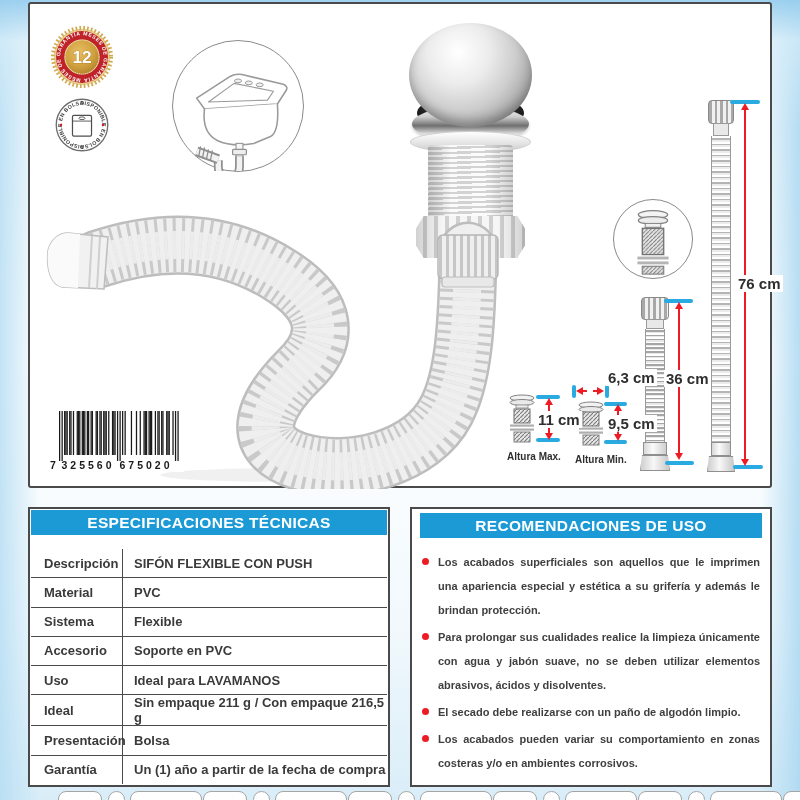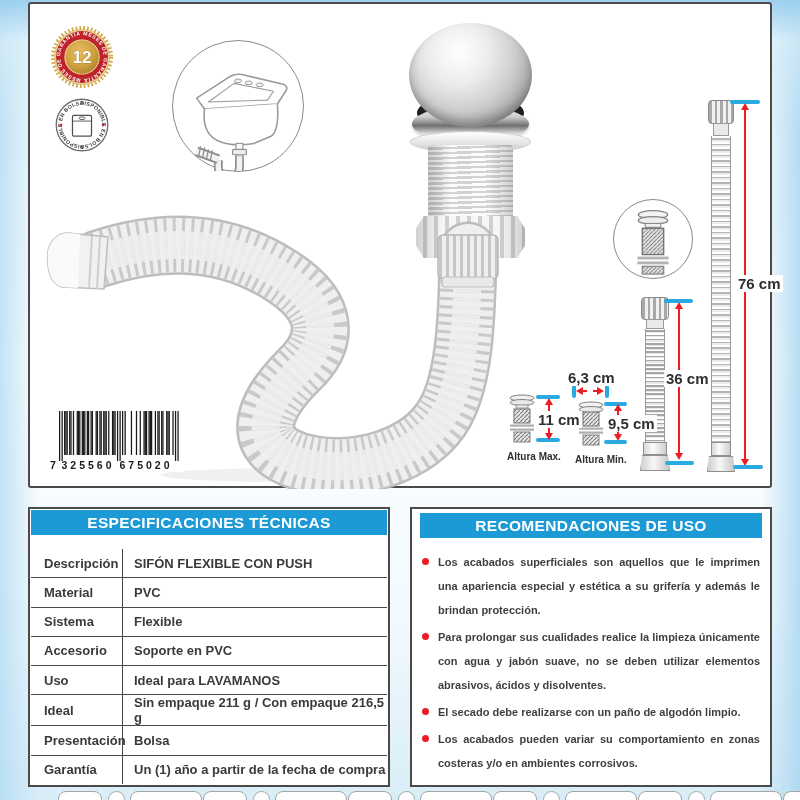--- a/index.html
+++ b/index.html
@@ -261,21 +261,21 @@
       <div class="cyanbar" style="left:506px;top:391px;width:24px"></div>
       <div class="cyanbar" style="left:506px;top:434px;width:24px"></div>
       <div class="redline" style="left:518px;top:396px;height:38px"></div>
       <div class="ah up" style="left:515px;top:394px"></div>
       <div class="ah down" style="left:515px;top:429px"></div>
       <div class="mlabel" style="left:506px;top:407px">11 cm</div>
       <div class="mcaption" style="left:477px;top:447px">Altura Max.</div>
     </div>
 
     <div>
-      <div class="mlabel" style="left:536px;top:365px">6,3 cm</div>
+      <div class="mlabel" style="left:576px;top:365px">6,3 cm</div>
       <div class="cyanbar-v" style="left:542px;top:381px;height:13px"></div>
       <div class="cyanbar-v" style="left:575px;top:381px;height:13px"></div>
       <div class="ahh left" style="left:546px;top:383px"></div>
       <div class="hline" style="left:552px;top:386px;width:5px"></div>
       <div class="hline" style="left:563px;top:386px;width:5px"></div>
       <div class="ahh right" style="left:567px;top:383px"></div>
       <svg viewBox="0 0 28 46" style="position:absolute;left:547px;top:397px;width:28px;height:46px">
         <ellipse cx="14" cy="4" rx="12" ry="3" fill="#f2f2f2" stroke="#828282" stroke-width="1"></ellipse>
         <ellipse cx="14" cy="8.5" rx="12" ry="3" fill="#e9e9e9" stroke="#828282" stroke-width="1"></ellipse>
         <rect x="6" y="11" width="16" height="14" fill="url(#hatchD)" stroke="#707070" stroke-width="1"></rect>

